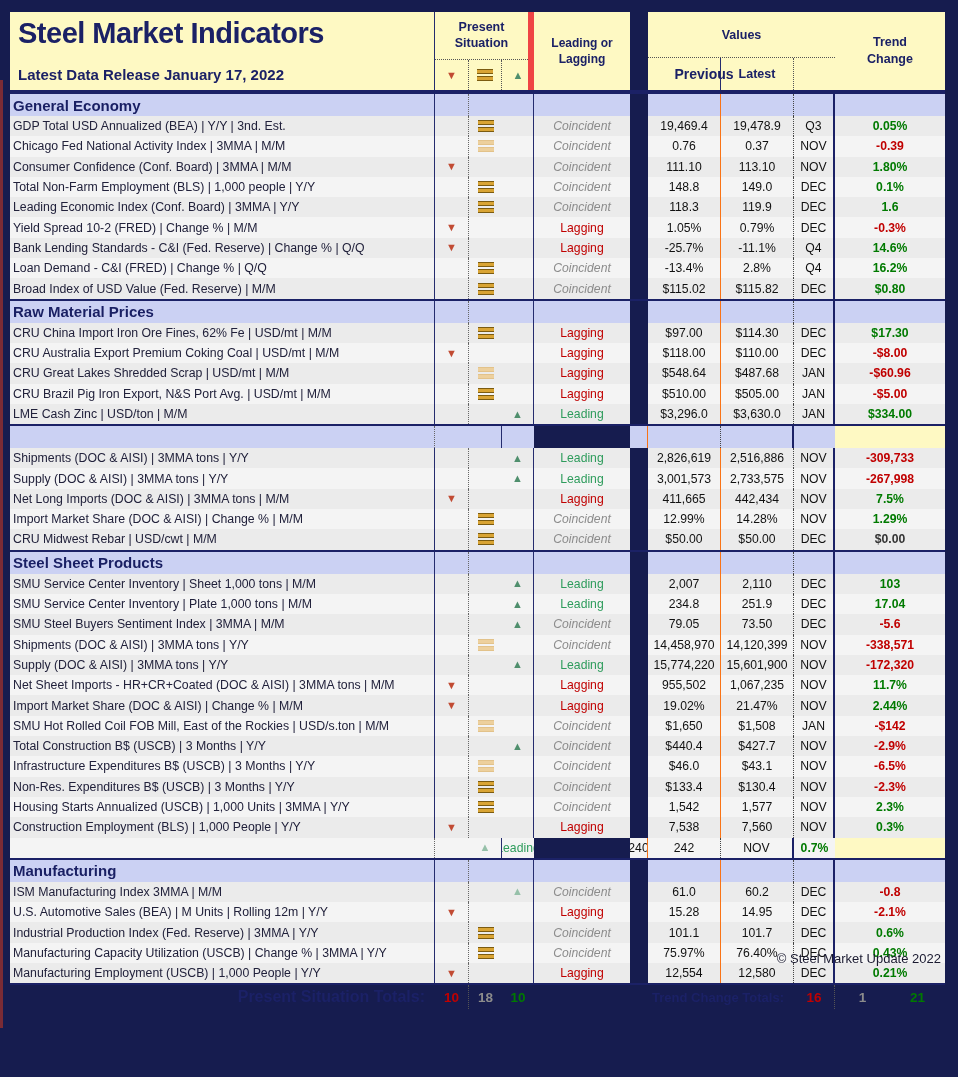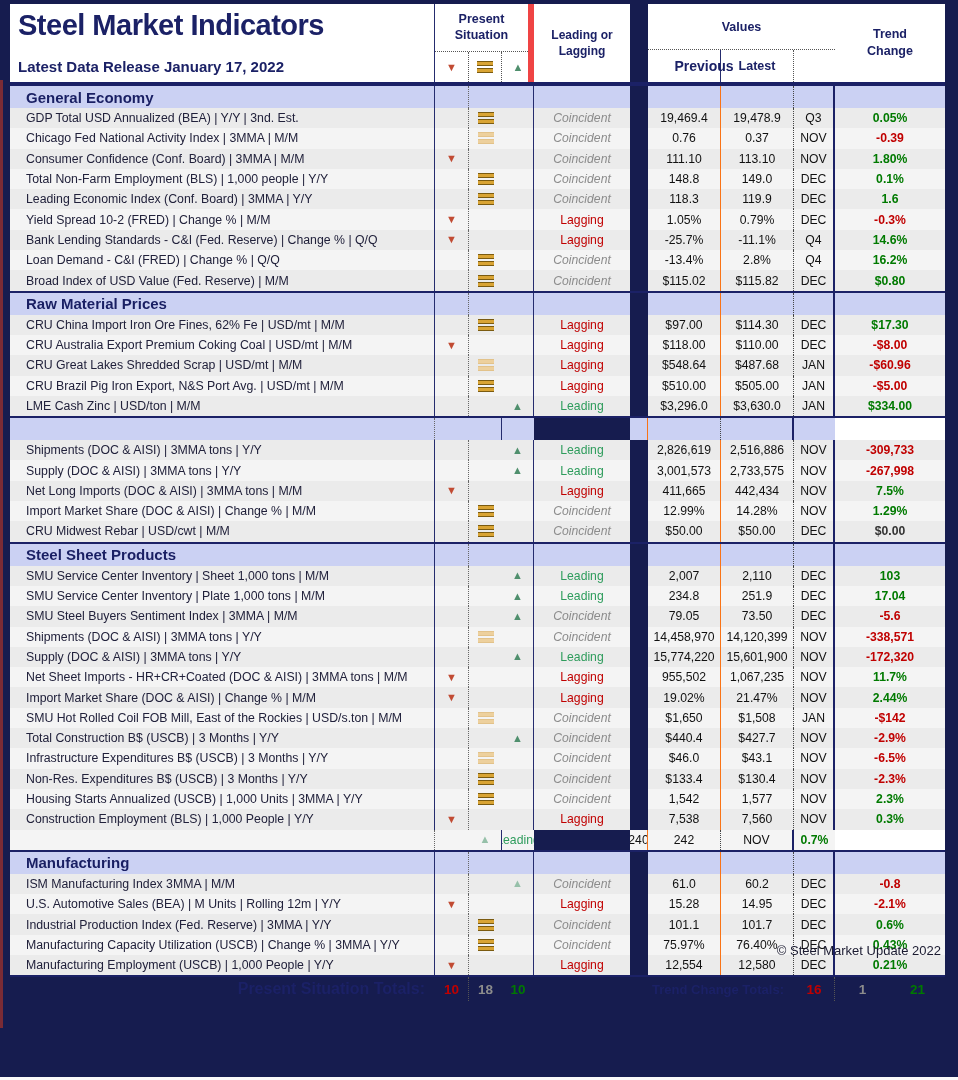--- a/index.html
+++ b/index.html
@@ -1,18 +1,18 @@
 <!DOCTYPE html>
 <html><head>
 <meta charset="utf-8">
 <style>
   html,body{margin:0;padding:0;background:#0e1336;}
   .page{position:relative;width:958px;height:1080px;background:#161C4F;overflow:hidden;
         font-family:"Liberation Sans","DejaVu Sans",sans-serif;}
-  .content{position:absolute;left:10px;top:4px;width:935px;height:962px;background:#ffffff;}
+  .content{position:absolute;left:10px;top:12px;width:935px;height:962px;background:#fef9c3;}
   .maroon-strip{position:absolute;left:0;top:80px;height:948px;width:3px;background:#7A2B35;z-index:6;}
   .bottom-white{position:absolute;left:0;bottom:0;width:100%;height:3px;background:#FAFAFA;}
 
   
   .grid{display:grid;grid-template-columns:425px 34px 33px 32px 96px 18px 73px 73px 41px 1fr;}
 
   
   .header-row{height:78px;}
   .header-row>div{box-sizing:border-box;}
   .h-title{grid-column:1;border-right:1px solid #252C6E;padding:6px 4px 4px 8px;
@@ -38,21 +38,21 @@
         font-weight:bold;color:#1B2166;border-right:1px solid #252C6E;box-sizing:border-box;margin-left:40px;}
   .h-values-sub .l{display:flex;align-items:center;justify-content:center;font-size:12.5px;
         font-weight:bold;color:#1B2166;border-right:1px dotted #555;box-sizing:border-box;}
   .h-trend{grid-column:10;display:flex;align-items:center;justify-content:center;text-align:center;
         font-size:12.5px;font-weight:bold;color:#1B2166;line-height:1.35;padding:0 16px;}
   .header-hr{height:2px;background:#1B2166;}
 
   
   .row{box-sizing:border-box;}
   .row .c{box-sizing:border-box;display:flex;align-items:center;justify-content:center;overflow:hidden;}
-  .c.name{justify-content:flex-start;padding-left:16px;border-right:1px solid #252C6E;}
+  .c.name{justify-content:flex-start;padding-left:3px;border-right:1px solid #252C6E;}
   .c.sd{border-right:1px dotted #666;}
   .c.su{border-right:1px solid #252C6E;}
   .c.gap{background:#161C4F;}
   .c.prev{border-right:1px solid #f97316;}
   .c.lat{border-right:1px dotted #444;}
   .c.month{border-right:2px solid #1B2166;}
 
   .band-row{height:24px;border-top:2px solid #1B2166;}
   .band-row .c{background:#CBD1F3;}
   .band-row .c.gap{background:#161C4F;}

